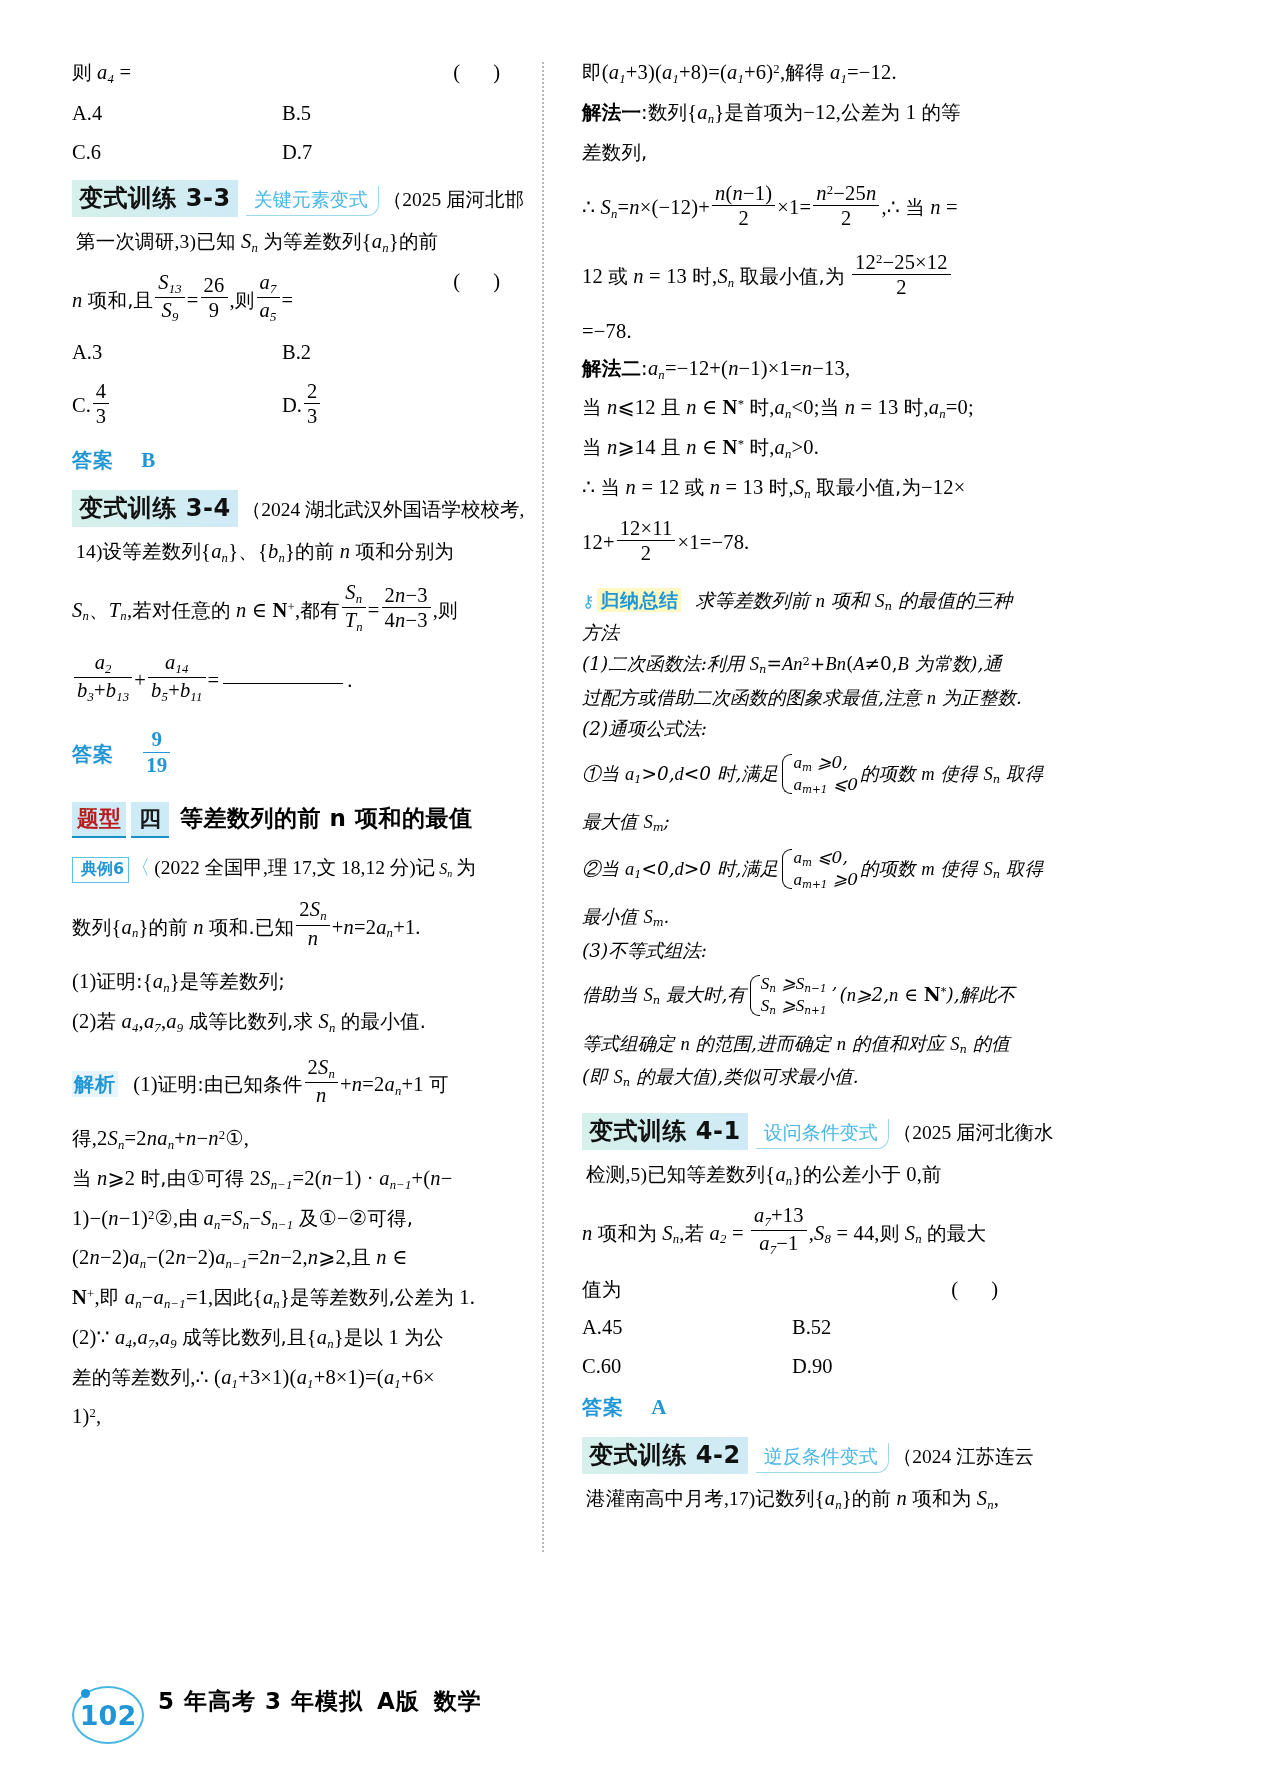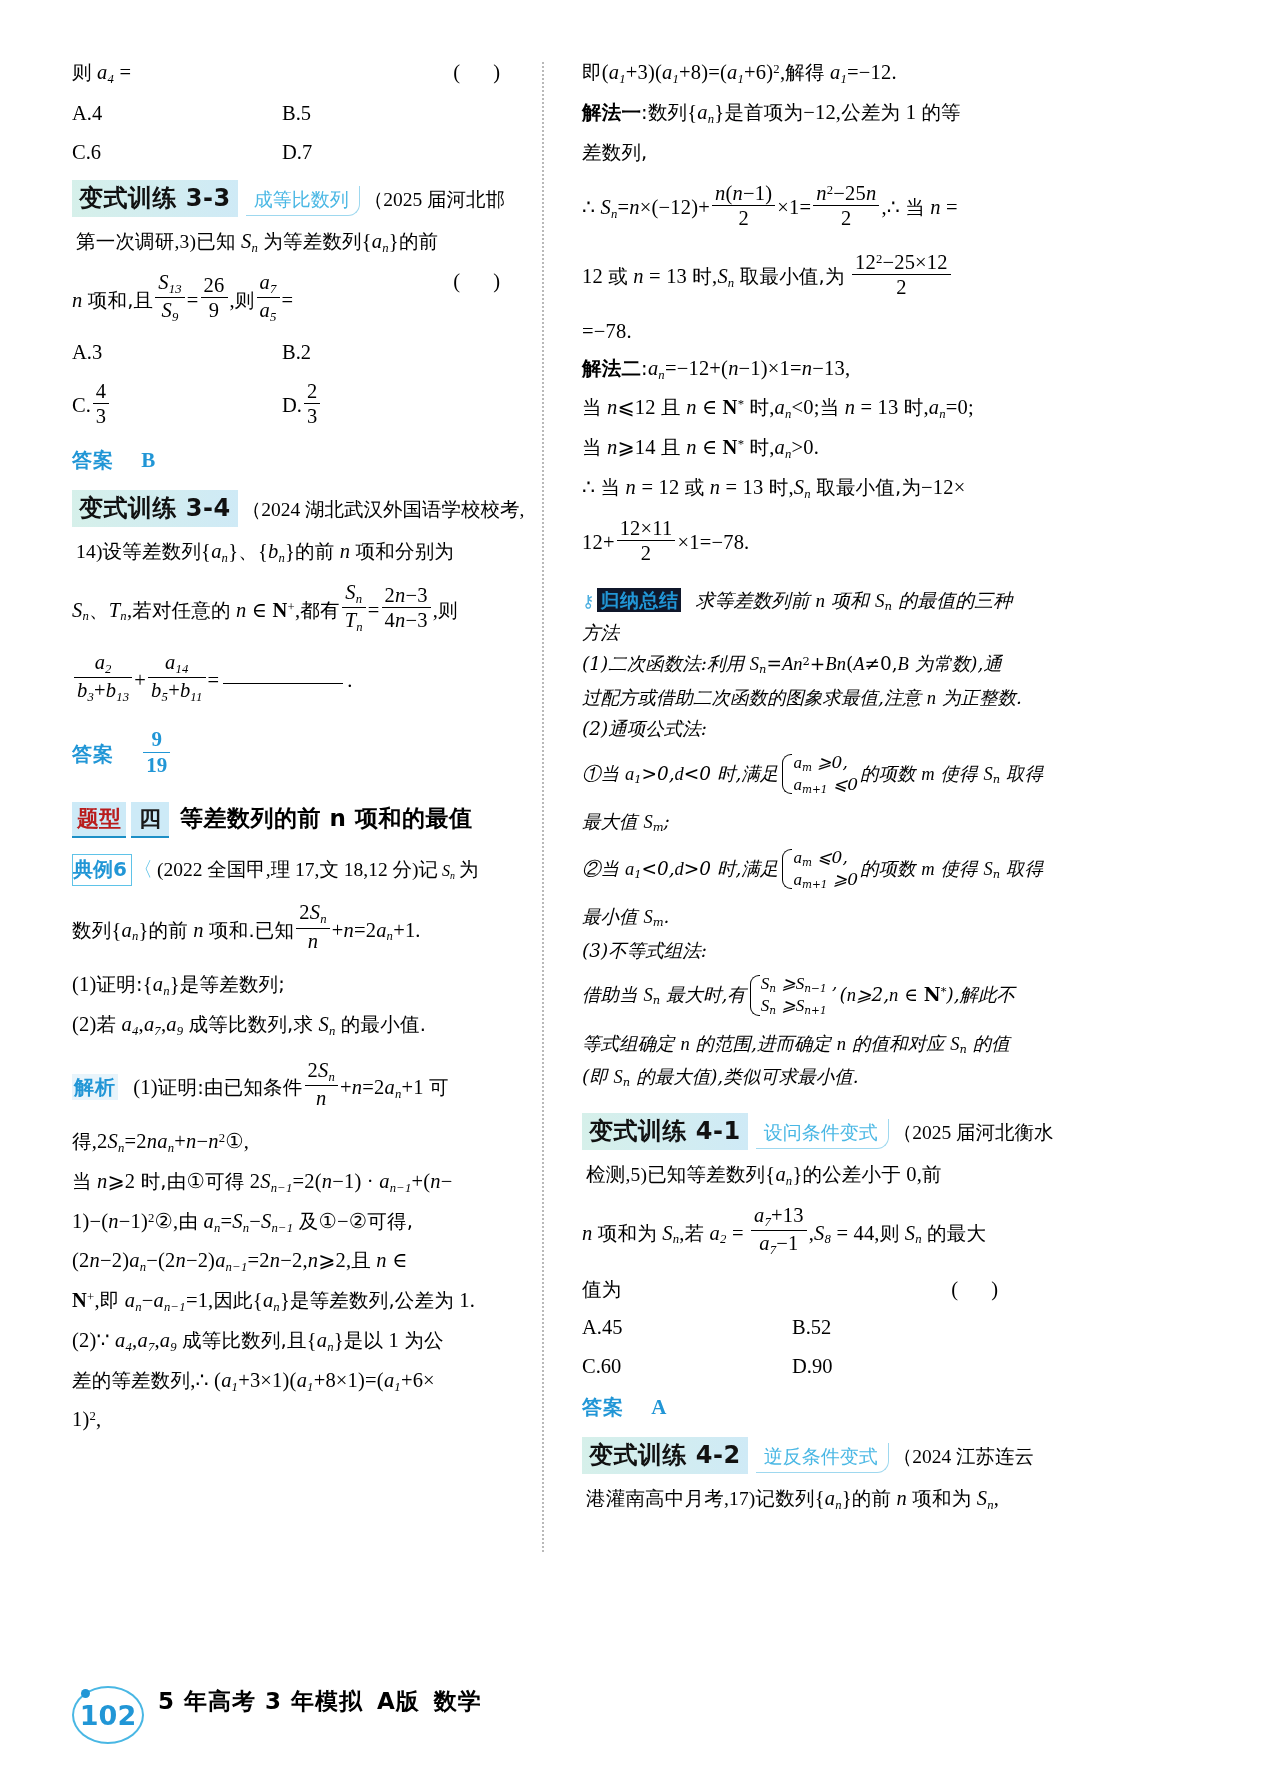--- a/index.html
+++ b/index.html
@@ -97,30 +97,30 @@
     font-family:"DejaVu Sans","Liberation Sans",sans-serif;
     font-weight:bold;font-size:23px;margin-left:11px;letter-spacing:0.5px;
   }
   
   .dianli{margin:0 0 15px 0;white-space:nowrap;}
   .dl-box{
     display:inline-block;
     border:1.5px solid #5fc3e8;
     color:#2196d6;font-weight:bold;
     font-family:"DejaVu Sans","Liberation Sans",sans-serif;
-    font-size:20px;padding:1px 4px 2px 0;
+    font-size:16px;padding:1px 4px 2px 8px;
   }
   .dl-ar{color:#5fc3e8;font-size:20px;margin-left:1px;}
   
   .guina{margin:6px 0 10px 0;white-space:nowrap;}
   .gn-key{color:#4aaee0;font-size:17px;margin-right:3px;}
   .gn-title{
     color:#2196d6;font-weight:bold;
     font-family:"DejaVu Sans","Liberation Sans",sans-serif;
-    font-size:19px;background:#0f172a;padding:1px 3px;letter-spacing:0.5px;
+    font-size:19px;background:#fef9c3;padding:1px 3px;letter-spacing:0.5px;
   }
   .gn-body{font-family:"DejaVu Serif",serif;font-size:19px;font-style:italic;margin-left:14px;}
   .note{
     font-family:"DejaVu Serif",serif;
     font-style:italic;
     font-size:18.5px;
     line-height:1.0;
     margin:0 0 13px 0;
     white-space:nowrap;
   }
@@ -178,21 +178,21 @@
       <div class="choices">
         <div class="c">A.4</div>
         <div class="c">B.5</div>
       </div>
       <div class="choices">
         <div class="c">C.6</div>
         <div class="c">D.7</div>
       </div>
 
       <div class="bianshi">
-        <span class="bs-title">变式训练 3-3</span><span class="bs-tag">成等比数列</span><span class="bs-src">（2025 届河北邯</span>
+        <span class="bs-title">变式训练 3-3</span><span class="bs-tag">关键元素变式</span><span class="bs-src">（2025 届河北邯</span>
       </div>
       <div class="ln">
         <span class="bs-src">第一次调研,3)</span><span class="cn">已知</span> <i>S</i><sub>n</sub> <span class="cn">为等差数列</span>{<i>a</i><sub>n</sub>}<span class="cn">的前</span>
       </div>
       <div class="ln">
         <i>n</i> <span class="cn">项和,且</span><span class="frac"><span class="num"><i>S</i><sub>13</sub></span><span class="den"><i>S</i><sub>9</sub></span></span>=<span class="frac"><span class="num">26</span><span class="den">9</span></span>,<span class="cn">则</span><span class="frac"><span class="num"><i>a</i><sub>7</sub></span><span class="den"><i>a</i><sub>5</sub></span></span>=
         <span class="paren">(    )</span>
       </div>
       <div class="choices">
         <div class="c">A.3</div>

